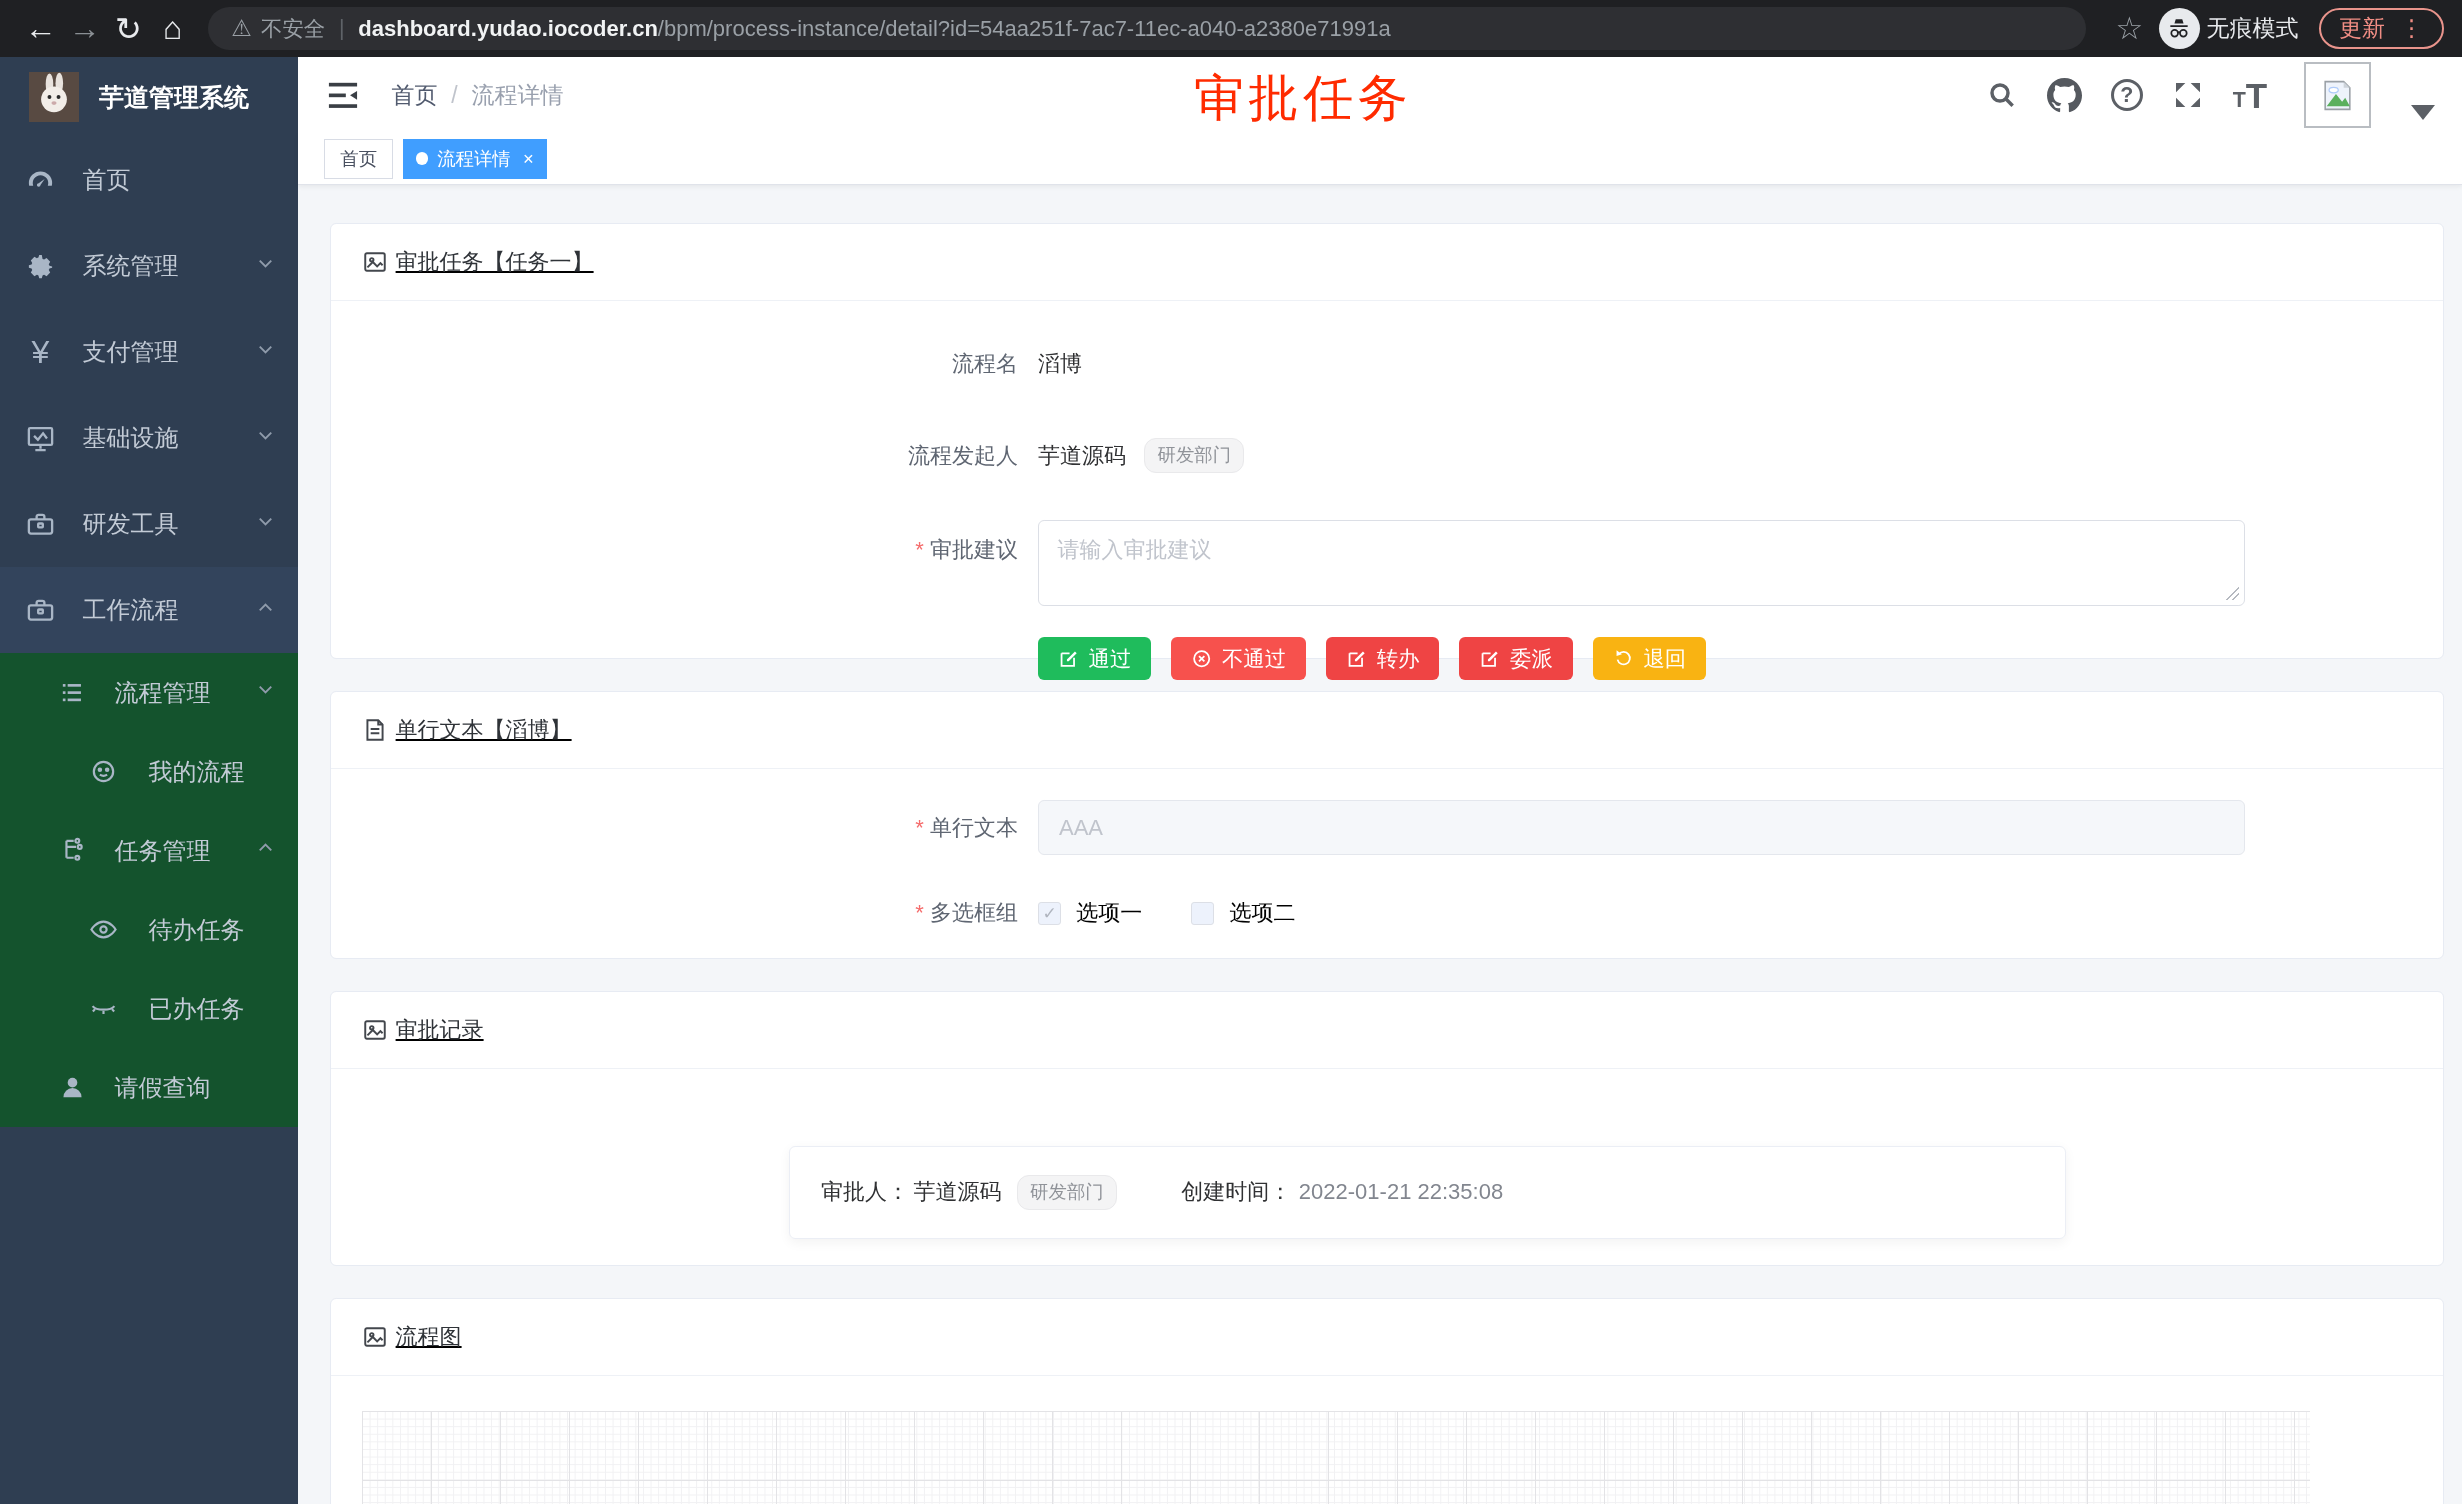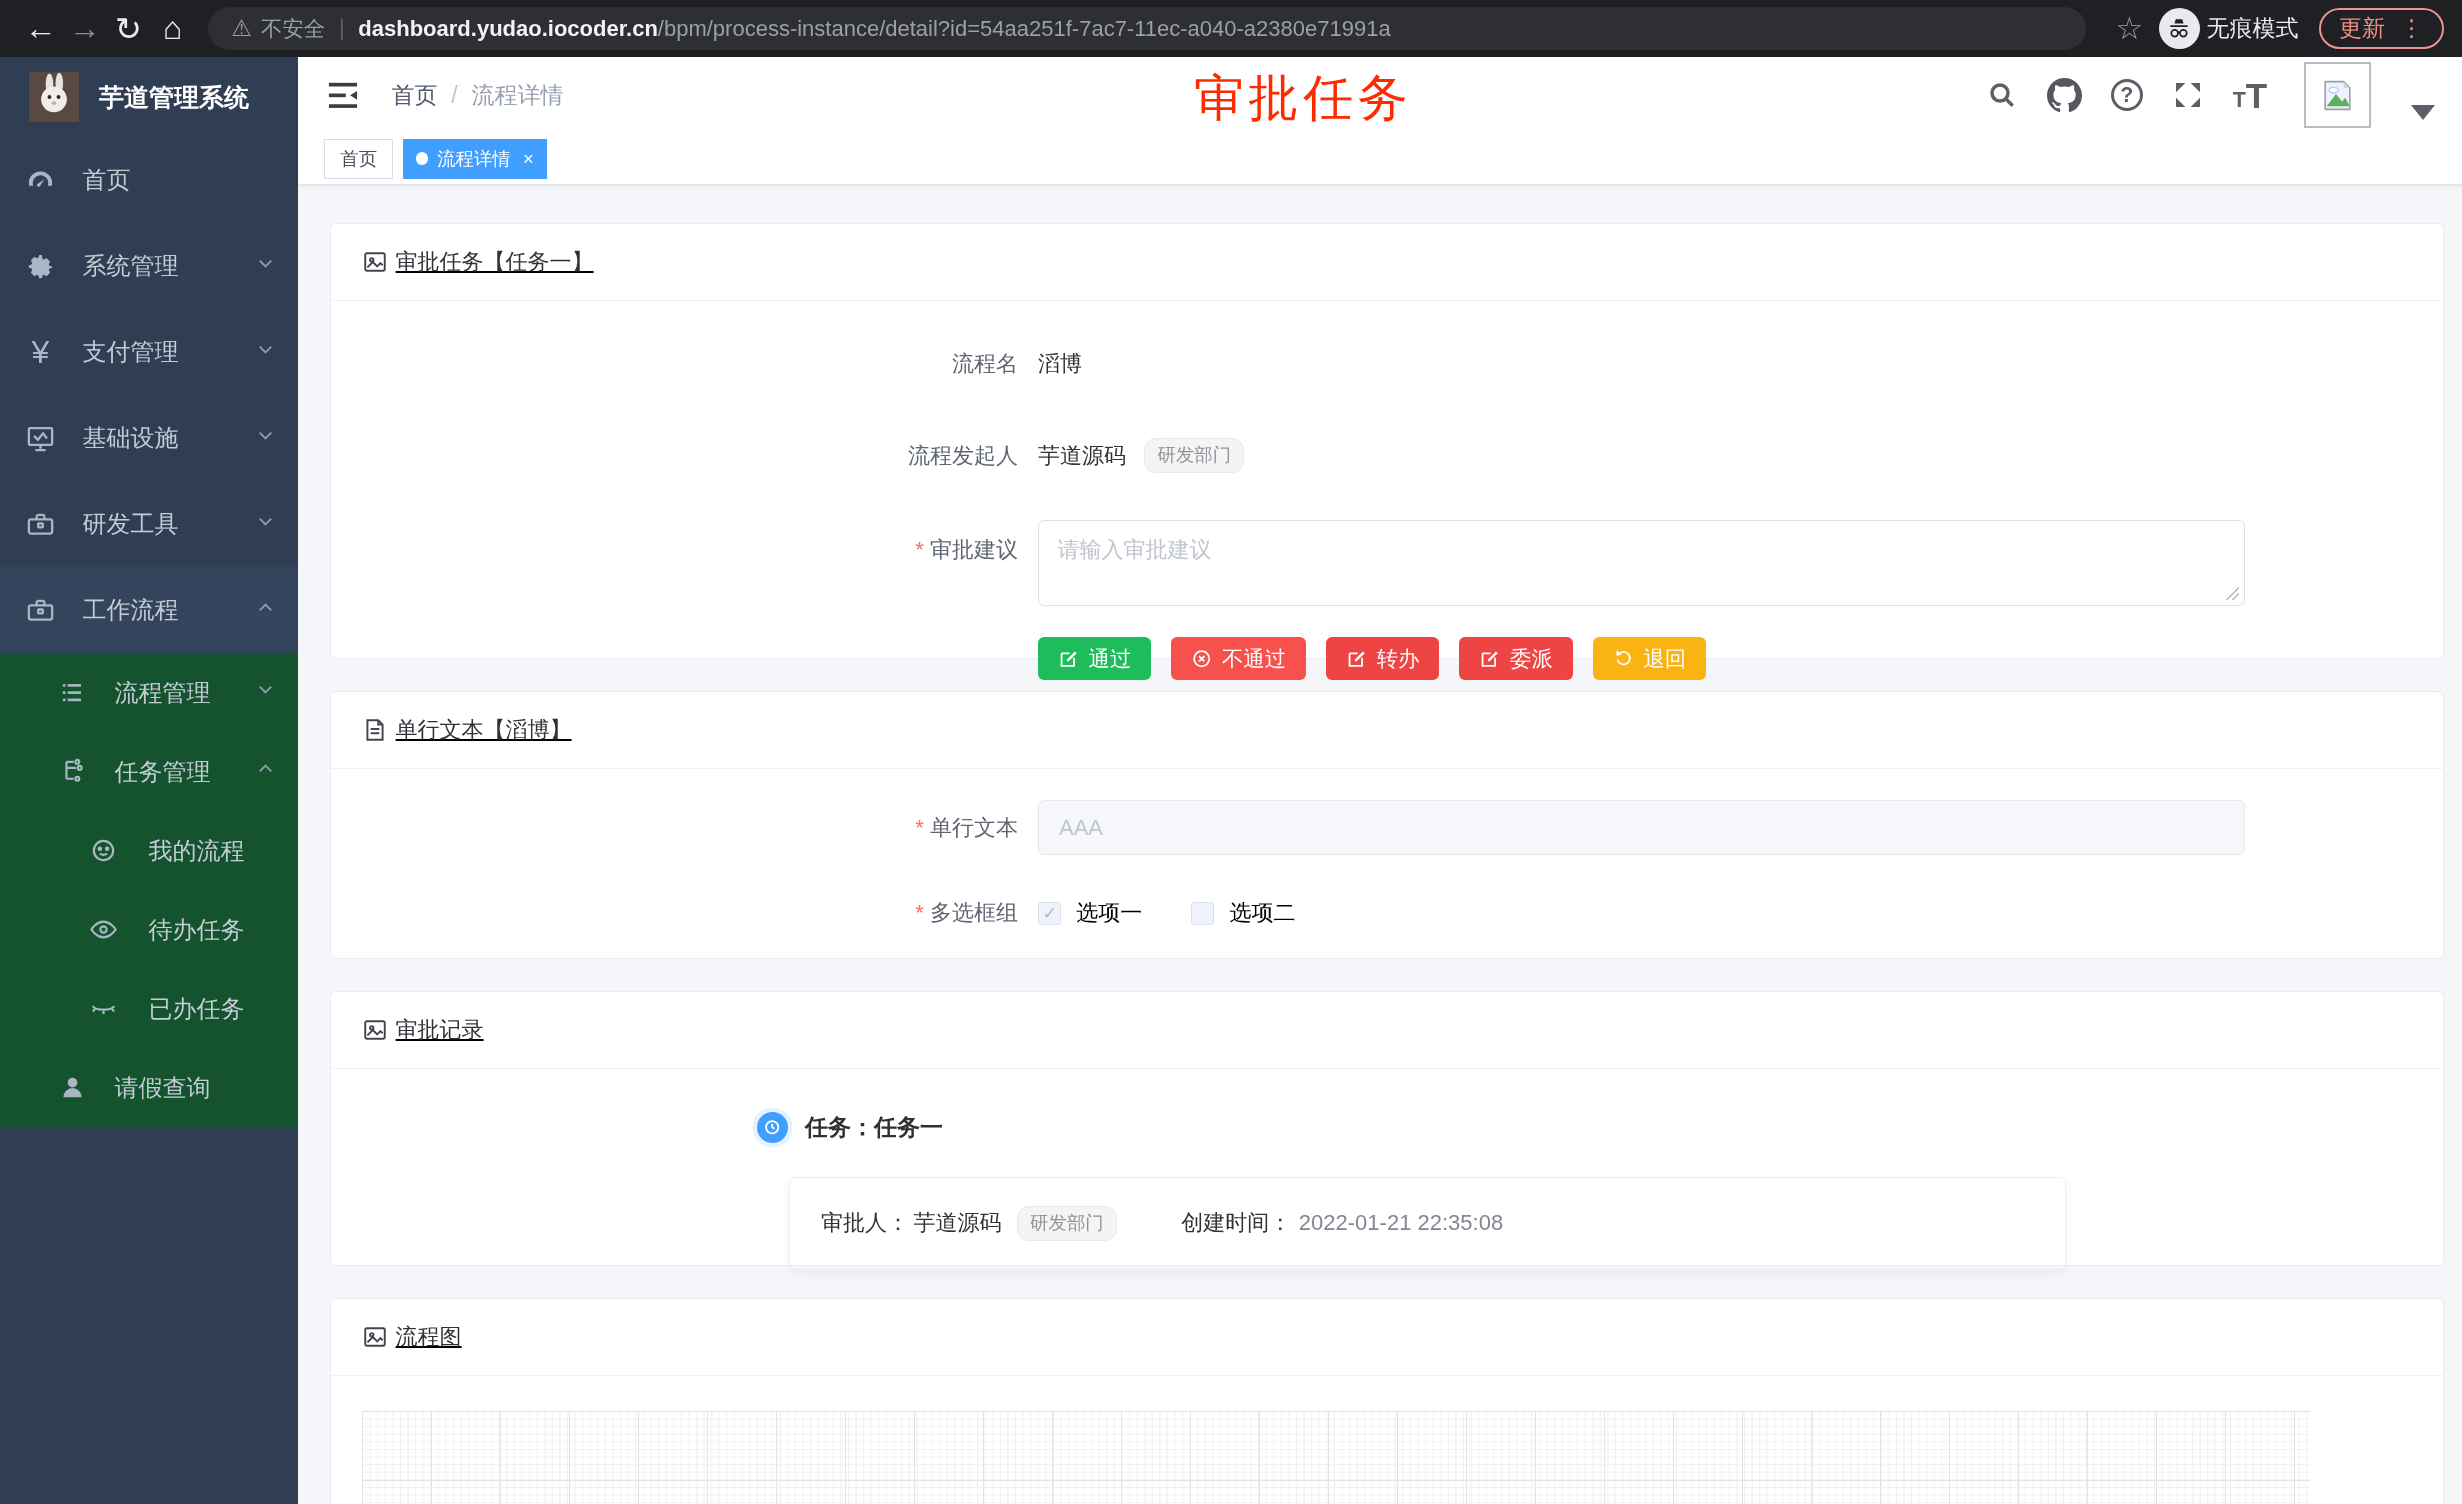--- a/index.html
+++ b/index.html
@@ -247,44 +247,44 @@
                 <rect x="4" y="5" width="2.2" height="2.2"></rect>
                 <rect x="4" y="11" width="2.2" height="2.2"></rect>
                 <rect x="4" y="17" width="2.2" height="2.2"></rect>
               </svg>
           </span>
           <span class="mi-label">流程管理</span>
           <span class="chev"><svg width="23" height="23" viewBox="0 0 24 24" fill="none" stroke="#8f9bab" stroke-width="2">
                 <polyline points="6 9 12 15 18 9"></polyline>
               </svg></span>
         </div>
+        <div class="menu-item lvl2">
+          <span class="mi-ico">
+            <svg width="29" height="29" viewBox="0 0 24 24" fill="none" stroke="#a9b6c6" stroke-width="1.8">
+                <circle cx="12" cy="12" r="8"></circle>
+                <circle cx="9" cy="10.5" r="1" fill="#a9b6c6"></circle>
+                <circle cx="15" cy="10.5" r="1" fill="#a9b6c6"></circle>
+                <path d="M9 14.5c2 1.4 4 1.4 6 0"></path>
+              </svg>
+          </span>
+          <span class="mi-label">我的流程</span>
+        </div>
         <div class="menu-item lvl1">
           <span class="mi-ico">
             <svg width="29" height="29" viewBox="0 0 24 24" fill="none" stroke="#a9b6c6" stroke-width="1.8">
                 <path d="M7 4h6M7 4v14M7 9h8M7 18h6"></path>
                 <circle cx="16" cy="4" r="1.6"></circle>
                 <circle cx="18" cy="9" r="1.6"></circle>
                 <circle cx="16" cy="18" r="1.6"></circle>
               </svg>
           </span>
           <span class="mi-label">任务管理</span>
           <span class="chev"><svg width="23" height="23" viewBox="0 0 24 24" fill="none" stroke="#8f9bab" stroke-width="2">
                 <polyline points="6 15 12 9 18 15"></polyline>
               </svg></span>
-        </div>
-        <div class="menu-item lvl2">
-          <span class="mi-ico">
-            <svg width="29" height="29" viewBox="0 0 24 24" fill="none" stroke="#a9b6c6" stroke-width="1.8">
-                <circle cx="12" cy="12" r="8"></circle>
-                <circle cx="9" cy="10.5" r="1" fill="#a9b6c6"></circle>
-                <circle cx="15" cy="10.5" r="1" fill="#a9b6c6"></circle>
-                <path d="M9 14.5c2 1.4 4 1.4 6 0"></path>
-              </svg>
-          </span>
-          <span class="mi-label">我的流程</span>
         </div>
         <div class="menu-item lvl2">
           <span class="mi-ico">
             <svg width="29" height="29" viewBox="0 0 24 24" fill="none" stroke="#a9b6c6" stroke-width="1.8">
                 <path d="M2 12s4-6.5 10-6.5S22 12 22 12s-4 6.5-10 6.5S2 12 2 12z"></path>
                 <circle cx="12" cy="12" r="2.6"></circle>
               </svg>
           </span>
           <span class="mi-label">待办任务</span>
         </div>
@@ -479,29 +479,20 @@
             <span class="ch-ico">
               <svg width="26" height="26" viewBox="0 0 24 24" fill="none" stroke="#43474d" stroke-width="1.8">
                   <rect x="3" y="4" width="18" height="16" rx="1.5"></rect>
                   <circle cx="9" cy="10" r="1.6"></circle>
                   <path d="M5 17l5-5 4 4 3-3 2 2"></path>
                 </svg>
             </span>
             <span class="card-title">审批记录</span>
           </div>
           <div class="card-body" style="padding-top:43px;">
-            <div class="tl-head">
-              <span class="tl-dot">
-                <svg width="18.4" height="18.4" viewBox="0 0 24 24" fill="none" stroke="#fff" stroke-width="2.4">
-                    <circle cx="12" cy="12" r="8"></circle>
-                    <path d="M12 7.5V12l3 2"></path>
-                  </svg>
-              </span>
-              <span class="tl-label">任务：任务一</span>
-            </div>
             <div class="record-box">
               <div class="rb-text">
                 <span>审批人：</span>
                   <span style="margin-left:-10.7px;">芋道源码</span>
                 <span class="tag">研发部门</span>
                 <span class="rb-time-label">创建时间：</span>
                 <span class="rb-time" style="margin-left:-7.6px;">2022-01-21 22:35:08</span>
               </div>
             </div>
           </div>

